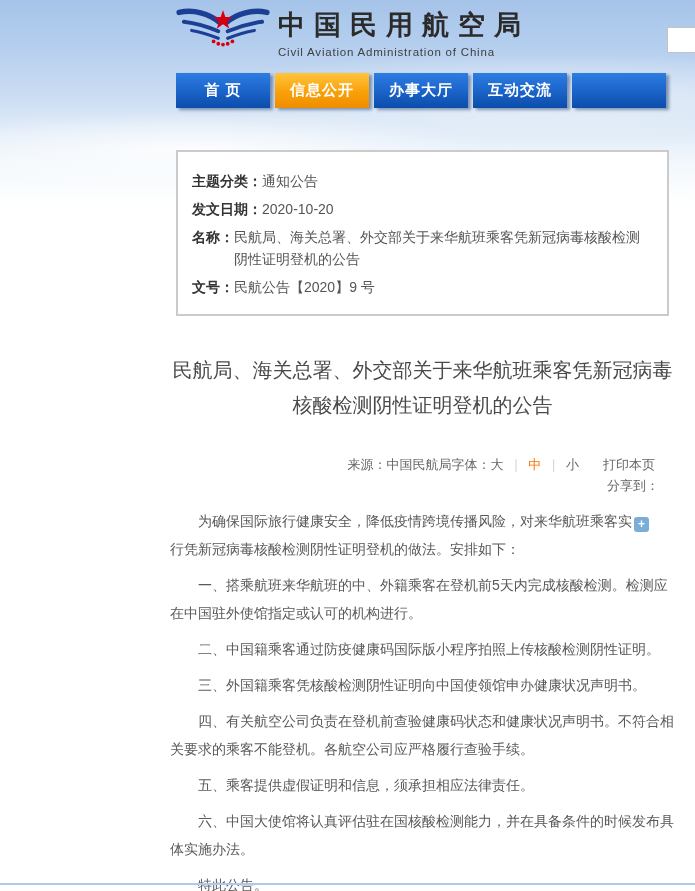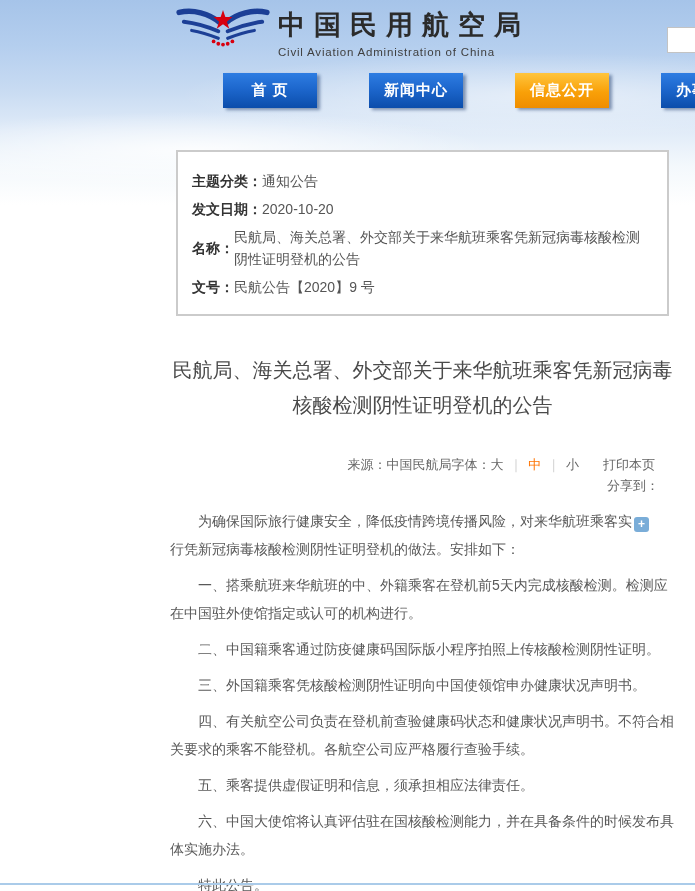--- a/index.html
+++ b/index.html
@@ -22,29 +22,28 @@
   .search-box { position:absolute; left:667px; top:27px; width:60px; height:26px;
     border:1px solid #c3c3c3; background:#fff; outline:none; padding:0 4px; font-size:12px; }
 
   
   .nav { position:absolute; left:176px; top:73px; display:flex; gap:5px; }
   .nav-tab {
     width:94px; height:35px; display:flex; align-items:center; justify-content:center;
     color:#fff; font-size:15px; font-weight:bold; letter-spacing:1px; cursor:pointer;
     background:linear-gradient(180deg,#2e7de2 0%,#1d67cd 45%,#0b4dab 100%);
     box-shadow:3px 2px 3px rgba(8,40,96,.45);
-    margin-left:47px;
   }
   .nav-tab.active { background:linear-gradient(180deg,#ffc53d 0%,#f9a008 55%,#ef8d00 100%); }
 
   
   .content { position:absolute; left:162px; top:140px; width:521px; }
 
   .meta-box { margin:10px 14px 0 14px; border:2px solid #cbcbcb; background:#fff; padding:12px 14px 10px 14px; }
-  .meta-row { display:flex; font-size:14px; line-height:22px; margin:6px 0;align-items:center; }
+  .meta-row { display:flex; font-size:14px; line-height:22px; margin:6px 0; }
   .meta-label { font-weight:bold; color:#333; white-space:nowrap; }
   .meta-value { color:#555; }
 
   .article-title {
     margin:37px 8px 0 8px; text-align:center;
     font-size:20px; line-height:35px; color:#4a4a4a; font-weight:400;
   }
 
   .src-row { margin-top:32px; padding:0 28px 0 14px; display:flex; justify-content:flex-end;
     font-size:13px; color:#666; line-height:20px; }
@@ -88,21 +87,20 @@
   </svg>
   <div class="org-names">
     <div class="org-cn">中国民用航空局</div>
     <div class="org-en">Civil Aviation Administration of China</div>
   </div>
 </div>
 <input class="search-box" style="">
 
 <div class="nav">
   <div class="nav-tab">首 页</div>
-  <div class="nav-tab">新闻中心</div>
   <div class="nav-tab active">信息公开</div>
   <div class="nav-tab">办事大厅</div>
   <div class="nav-tab">互动交流</div>
   <div class="nav-tab"></div>
 </div>
 
 <div class="content">
 
   <div class="meta-box">
     <div class="meta-row">

